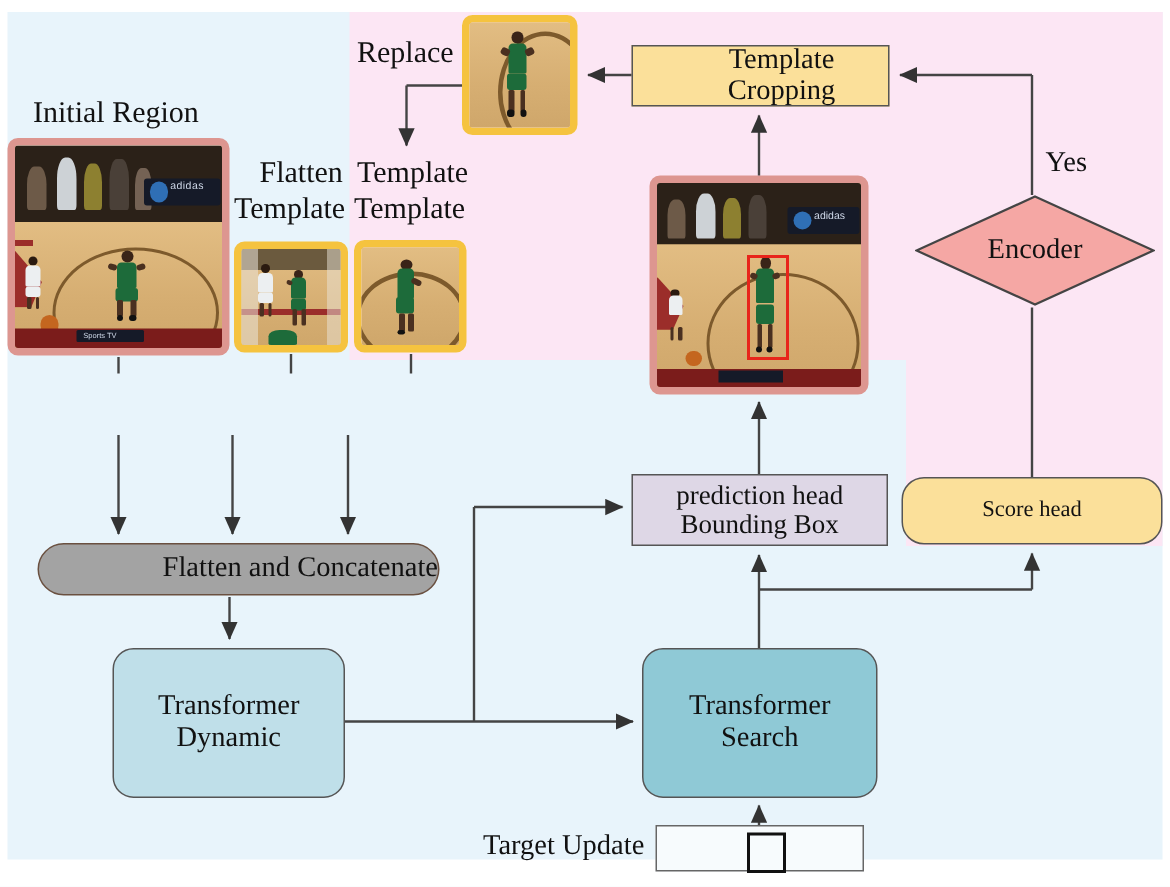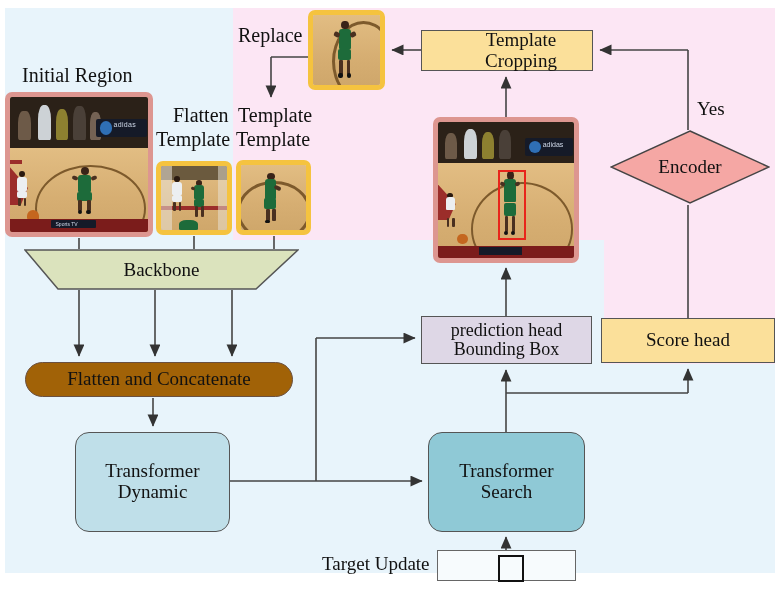--- a/index.html
+++ b/index.html
@@ -45,21 +45,21 @@
     color: #111111;
     line-height: 1.08;
   }
   .rect-node {
     border: 1.4px solid #555555;
   }
   .box-yellow { background: #fbe09a; }
   .box-lav    { background: #ded7e6; }
   .box-teal   { background: #8fc9d6; border-radius: 14px; border:1.4px solid #555; }
   .box-lblue  { background: #bfdfe9; border-radius: 14px; border:1.4px solid #555; }
-  .box-peach  { background: #a16207; border:1.4px solid #6a5040; border-radius: 20px; }
+  .box-peach  { background: #a3a3a3; border:1.4px solid #6a5040; border-radius: 20px; justify-content: flex-end; }
   .box-white  { background: #f7fbfd; border:1.4px solid #666; }
 
   .label-text {
     position: absolute;
     color: #111;
     white-space: nowrap;
   }
 
   .img-frame {
     position: absolute;
@@ -258,49 +258,41 @@
       <div class="p-jersey p-white" style="left:20%;top:14%;width:54%;height:38%;"></div>
       <div class="p-leg" style="left:26%;top:74%;width:15%;height:26%;"></div>
       <div class="p-leg" style="left:56%;top:74%;width:15%;height:26%;"></div>
     </div>
     <div class="ball" style="left:14%;top:82%;width:8%;height:8%;"></div>
     <div class="bbox-red" style="left:44%;top:35%;width:18%;height:49%;"></div>
     <div class="banner" style="left:0;bottom:0;width:100%;height:9%"></div>
     <div class="adboard" style="left:30%;bottom:2%;width:32%;height:6%;"></div>
   </div>
 
-  <div style="position:absolute;left:24px;top:249px;width:275px;height:41px;">
-    <svg width="275" height="41" style="position:absolute;left:0;top:0">
-      <polygon points="1,1 274,1 232,40 34,40" fill="#dbe3bd" stroke="#555" stroke-width="1.5"></polygon>
-    </svg>
-    <div style="position:absolute;inset:0;display:flex;align-items:center;justify-content:center;font-size:19px;color:#111;">
-      <span>Backbone</span>
-    </div>
-  </div>
 
   <div class="node box-peach" style="left:25px; top:362px; width:268px; height:35px; border-radius:18px; font-size:19px;">
     <span>Flatten and Concatenate</span>
   </div>
 
   <div class="node box-lblue" style="left:75px; top:432px; width:155px; height:100px; font-size:19px; flex-direction:column;">
     <span>Transformer</span>
     <span>Dynamic</span>
   </div>
 
   <div class="node box-teal" style="left:428px; top:432px; width:157px; height:100px; font-size:19px; flex-direction:column;">
     <span>Transformer</span>
     <span>Search</span>
   </div>
 
   <div class="node rect-node box-lav" style="left:421px; top:316px; width:171px; height:48px; font-size:18px; flex-direction:column;">
     <span>prediction head</span>
     <span>Bounding Box</span>
   </div>
 
-  <div class="node rect-node box-yellow" style="left:601px; top:318px; width:174px; height:45px; font-size:19px;">
+  <div class="node rect-node box-yellow" style="left:601px; top:318px; width:174px; height:45px; font-size:15px;border-radius:15px;">
     <span>Score head</span>
   </div>
 
   <div class="label-text" style="left:322px; top:553px; font-size:19px;">Target Update</div>
   <div class="node box-white" style="left:437px; top:550px; width:139px; height:31px;">
     <div style="position:absolute;left:60px;top:4px;width:22px;height:23px;border:2.5px solid #111;background:#f7fbfd;"></div>
   </div>
 
   <svg class="wires">
     <defs>

